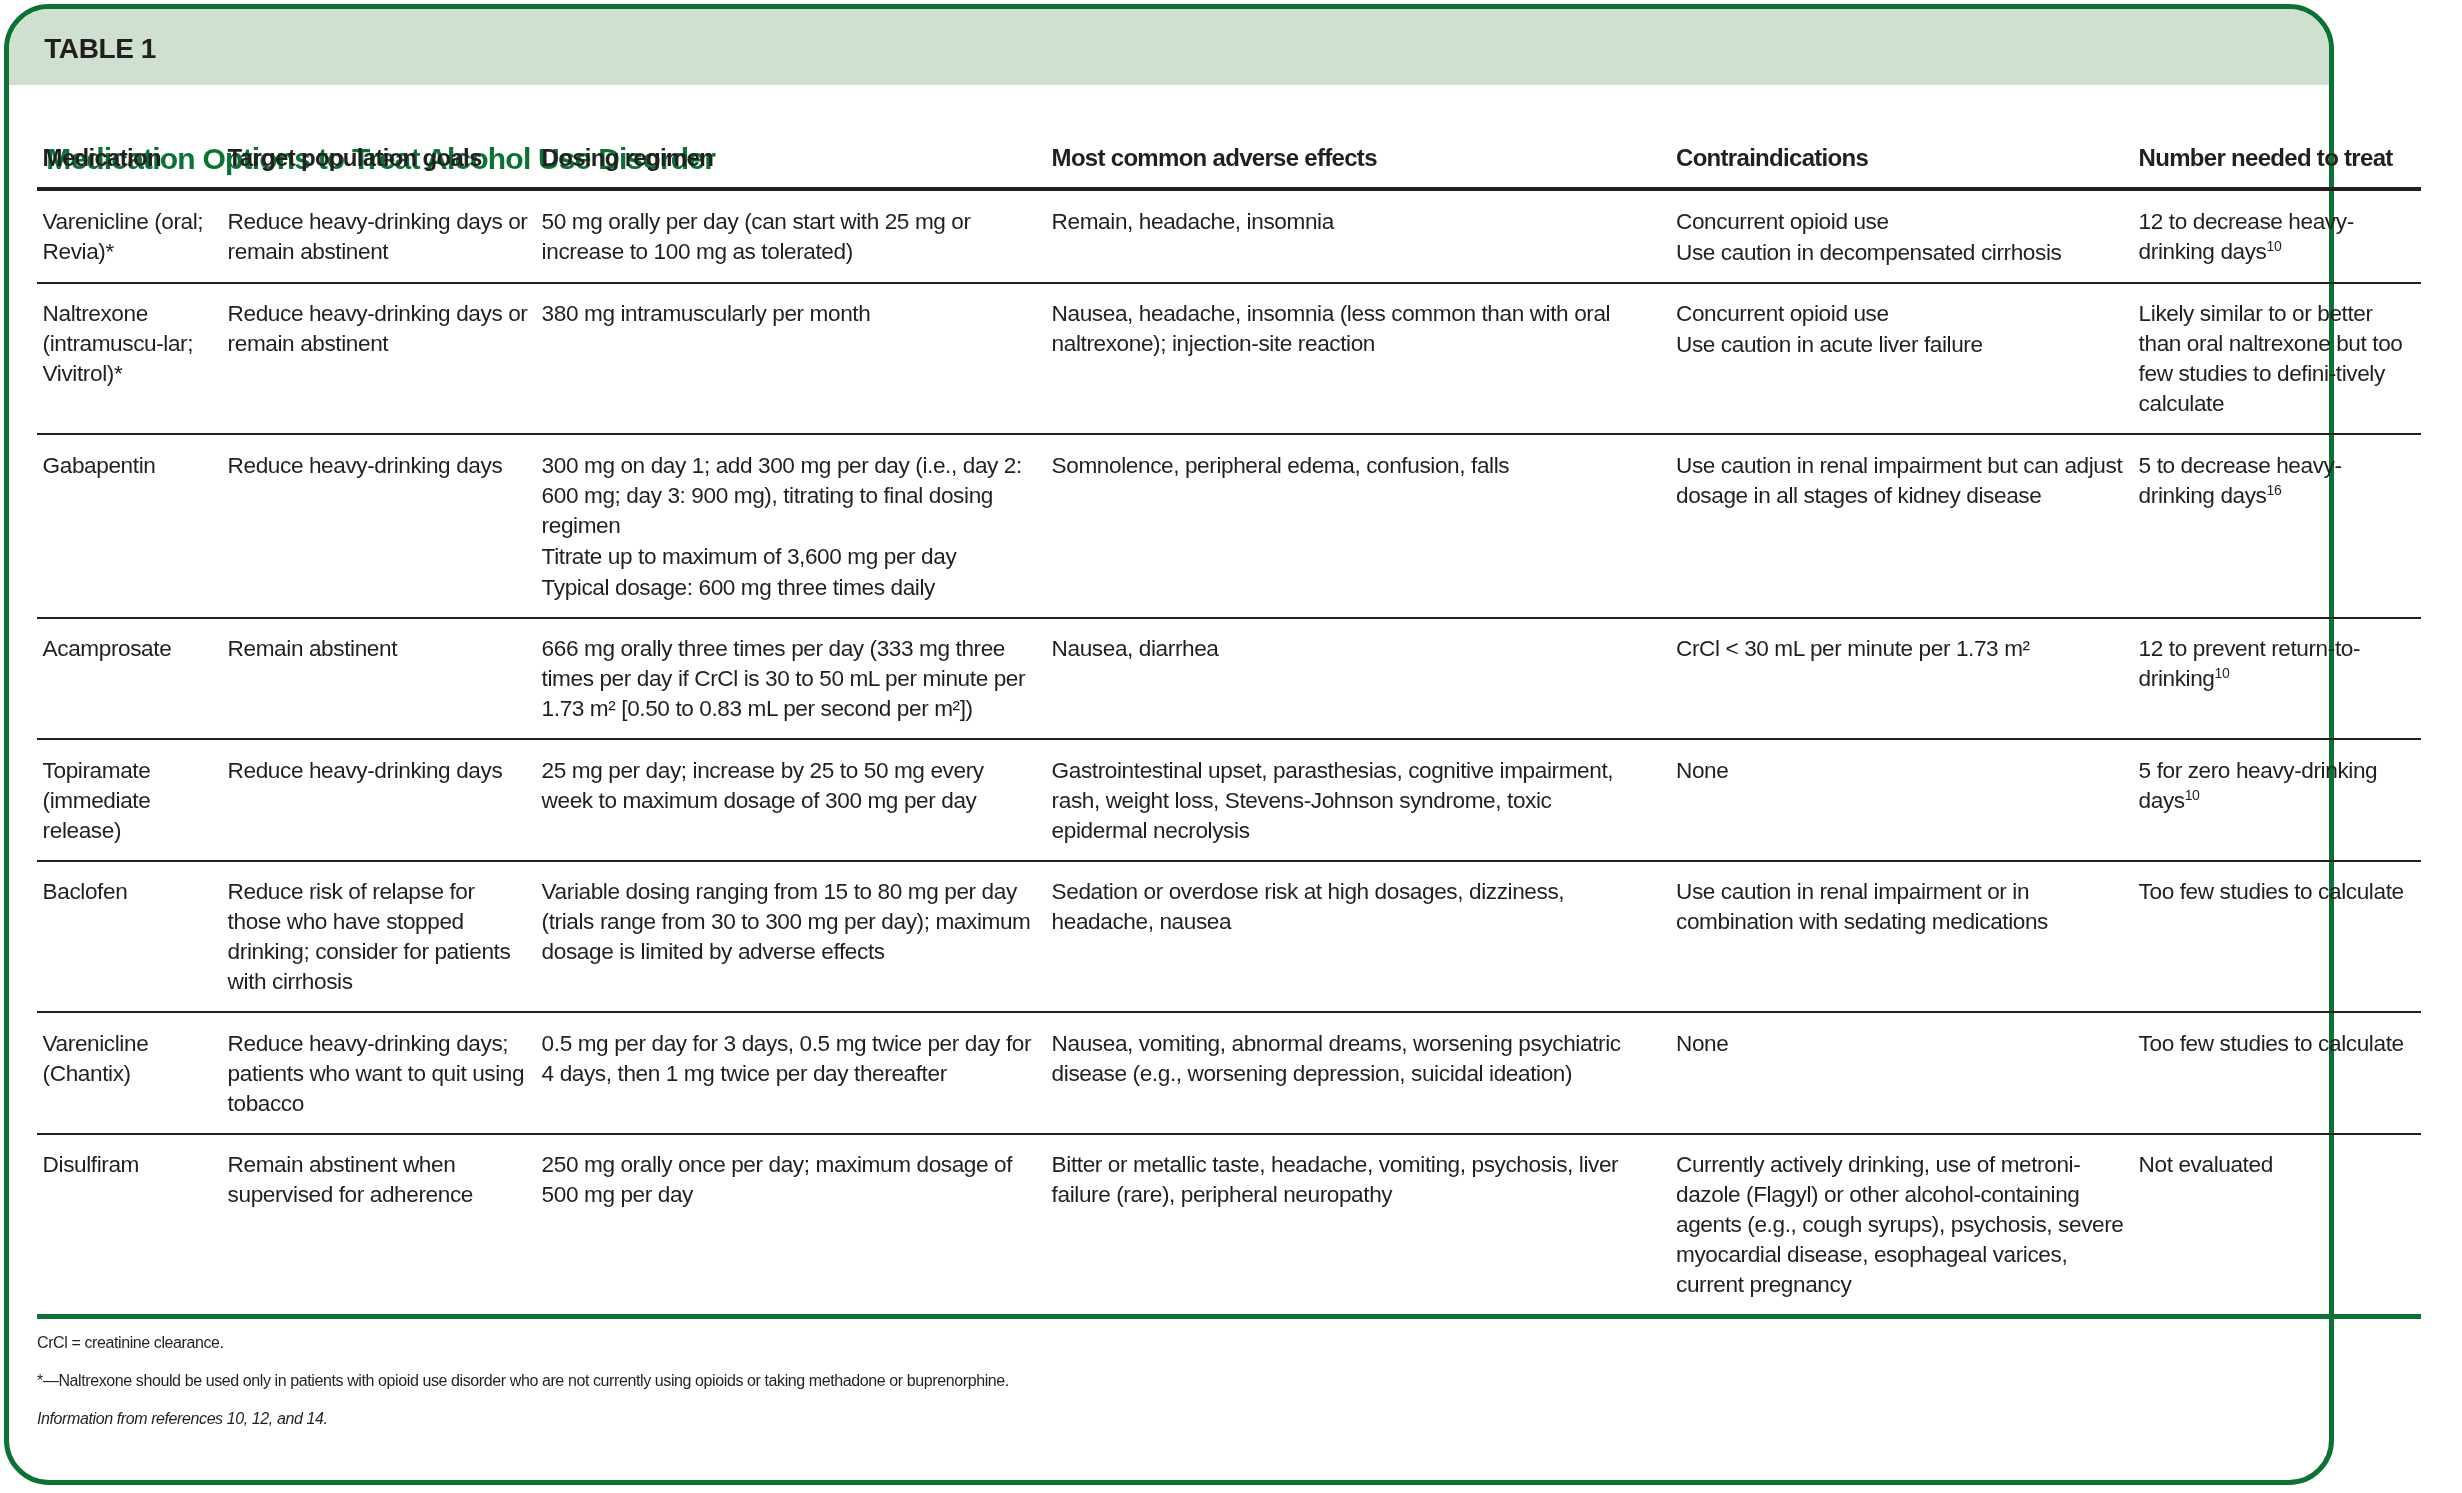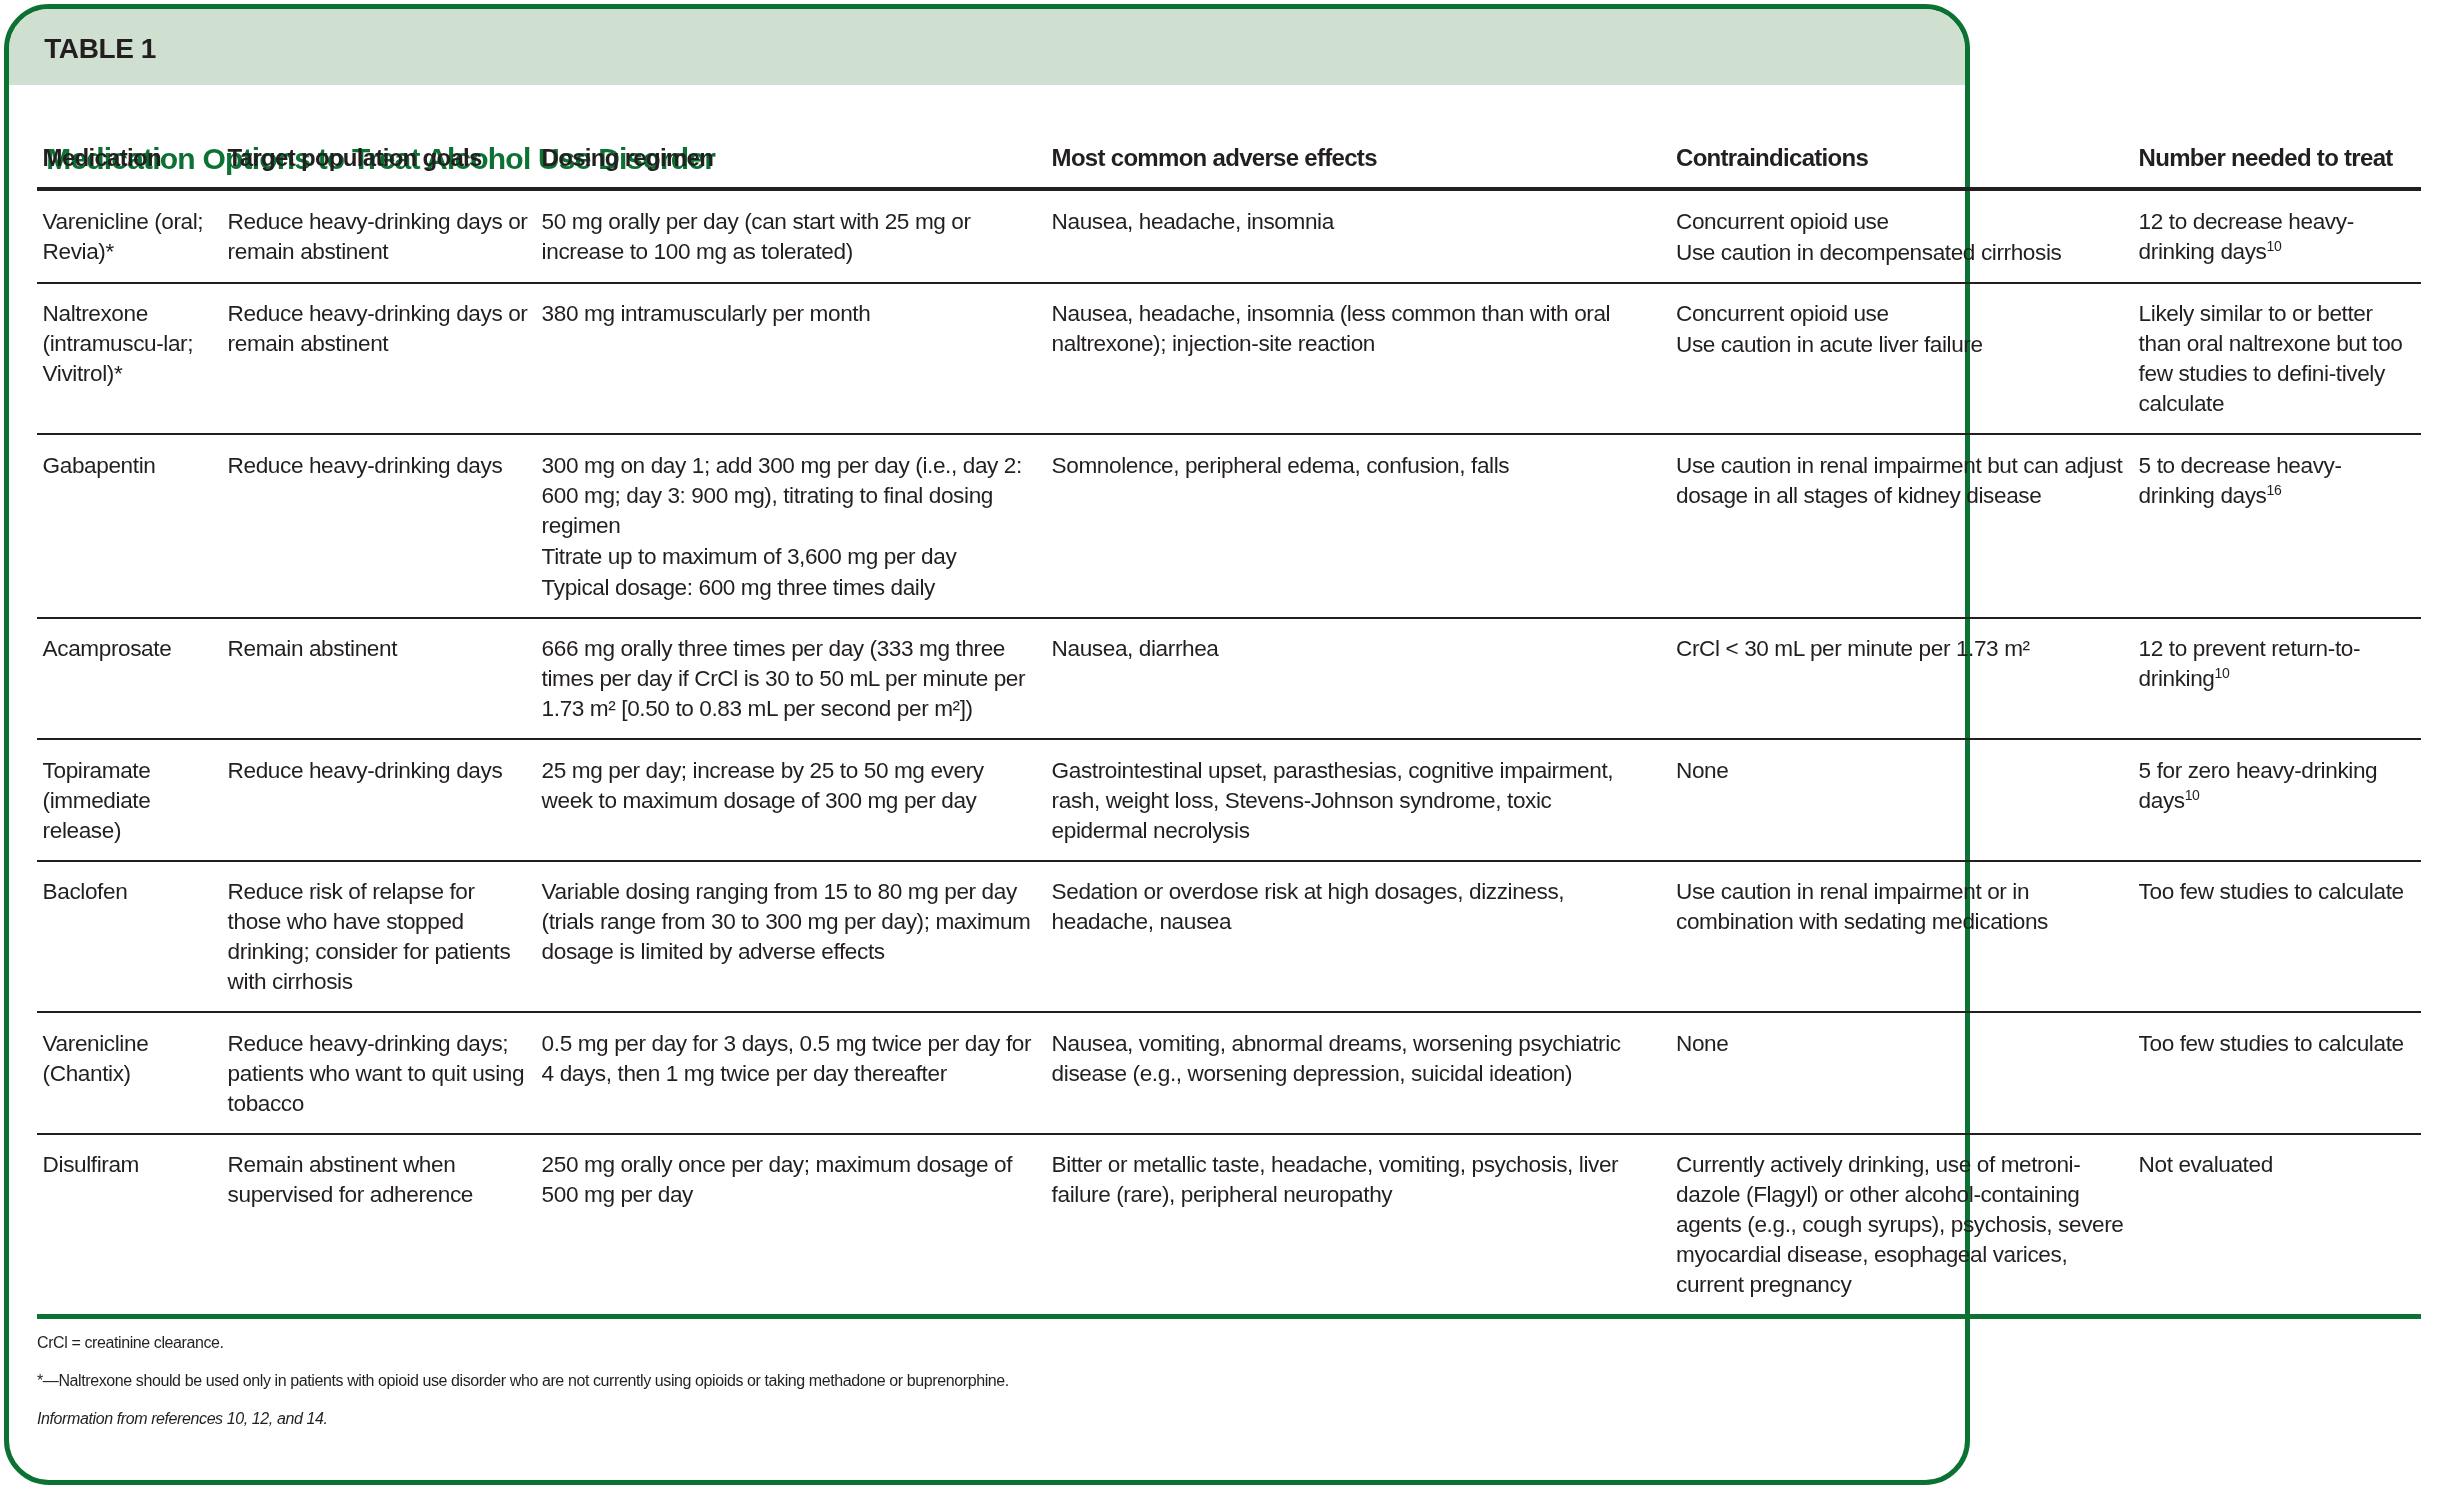--- a/index.html
+++ b/index.html
@@ -1,18 +1,18 @@
 <!DOCTYPE html>
 <html style="font-size:11.3px"><head>
 <meta charset="utf-8">
 <style>
   html, body { margin:0; padding:0; background:#ffffff; }
   body { width:2462px; height:1493px; position:relative; overflow:hidden;
          font-family:"Liberation Sans", "DejaVu Sans", sans-serif; color:#231f20; }
-  .frame { position:absolute; left:4.2px; top:4.2px; width:1966px; height:1481px;
+  .frame { position:absolute; left:4.2px; top:4.2px; width:2330px; height:1481px;
            border:5.6px solid #0b7233; border-radius:45px; box-sizing:border-box;
            overflow:hidden; background:#ffffff; }
   .band { position:absolute; left:0; top:0; right:0; height:76px; background:#cfe0d0; }
   .band-label { position:absolute; left:35px; top:24px; font-size:28px; font-weight:bold;
                 letter-spacing:-0.4px; color:#231f20; }
   .title { position:absolute; left:37px; top:92px; font-size:30px; font-weight:bold;
            color:#0b7233; letter-spacing:-0.8px;margin-top:41px; }
   table { position:absolute; left:37px; top:138px; width:2383px; border-collapse:collapse;
           table-layout:fixed; }
   col.c1 { width:185px; } col.c2 { width:314px; } col.c3 { width:510px; }
@@ -64,21 +64,21 @@
         <td>
           <span class="para">Varenicline (oral; Revia)*</span>
         </td>
         <td>
           <span class="para">Reduce heavy-drinking days or remain abstinent</span>
         </td>
         <td>
           <span class="para">50 mg orally per day (can start with 25 mg or increase to 100 mg as tolerated)</span>
         </td>
         <td>
-          <span class="para">Nausea, headache, insomnia</span>
+          <span class="para">Remain, headache, insomnia</span>
         </td>
         <td class="pad-l">
           <span class="para">Concurrent opioid use</span>
           <span class="para">Use caution in decompensated cirrhosis</span>
         </td>
         <td><span><span>12 to decrease heavy-drinking days</span><sup>10</sup></span></td>
       </tr>
       <tr>
         <td>
           <span class="para">Naltrexone (intramuscu-lar; Vivitrol)*</span>

